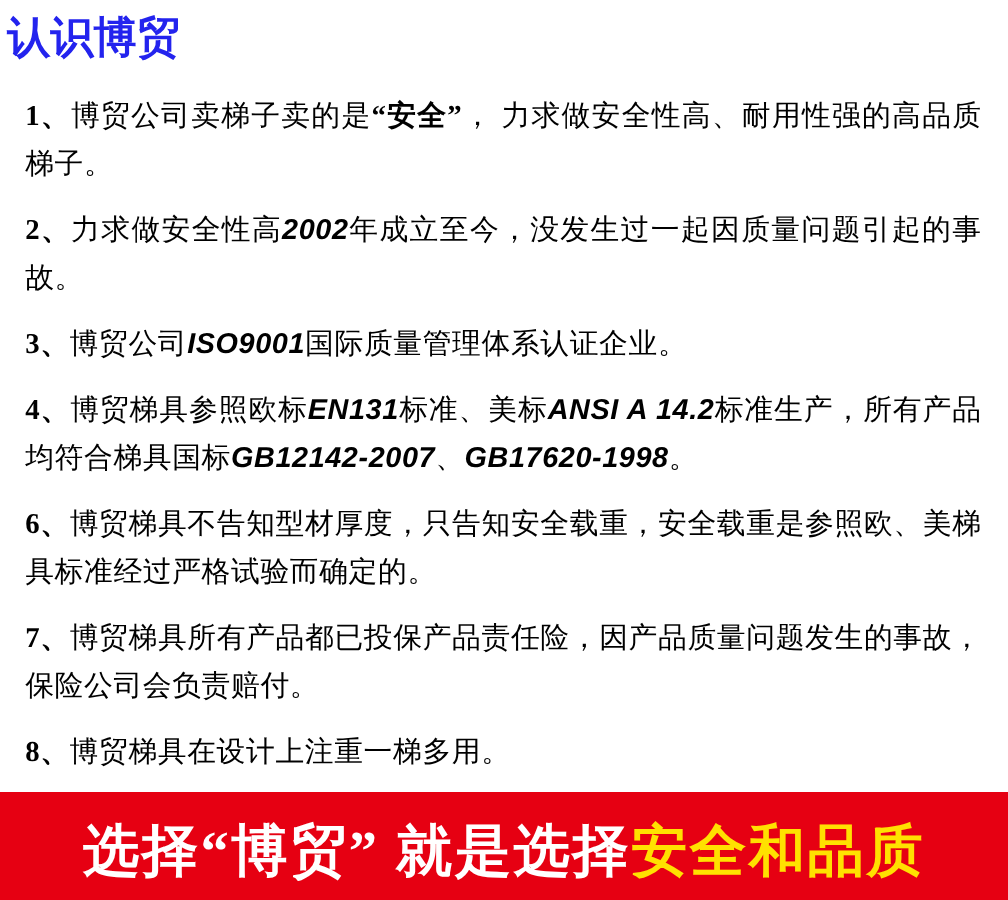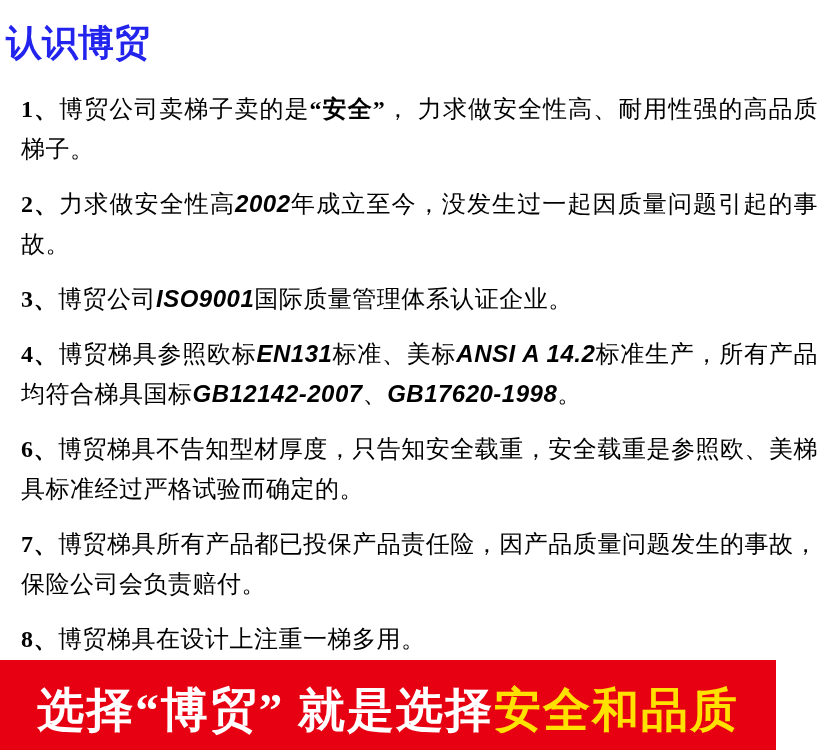--- a/index.html
+++ b/index.html
@@ -8,21 +8,21 @@
     background: #ffffff;
   }
   body {
     width: 840px;
     height: 750px;
     position: relative;
     overflow: hidden;
     font-family: "Liberation Serif", "DejaVu Serif", serif;
   }
   .page-title {
-    margin: 20px 0 4px 6px;
+    margin: 8px 0 4px 6px;
     font-size: 36px;
     line-height: 46px;
     font-weight: bold;
     font-family: "Liberation Serif", "DejaVu Serif", serif;
   }
   .statement-list {
     padding: 4px 7px 0 6px;
   }
   .statement-list p {
     margin: 15px;
@@ -38,21 +38,21 @@
   }
   .statement-list .b-latin {
     font-weight: bold;
     font-family: "Liberation Sans", "DejaVu Sans", sans-serif;
     font-style: italic;
   }
   .bottom-banner {
     position: absolute;
     left: 0;
     bottom: 0;
-    width: 776px;
+    width: 840px;
     height: 90px;
     display: flex;
     align-items: center;
     justify-content: center;
   }
   .bottom-banner .banner-line {
     font-size: 47px;
     font-weight: bold;
     letter-spacing: 2px;
     line-height: 90px;

